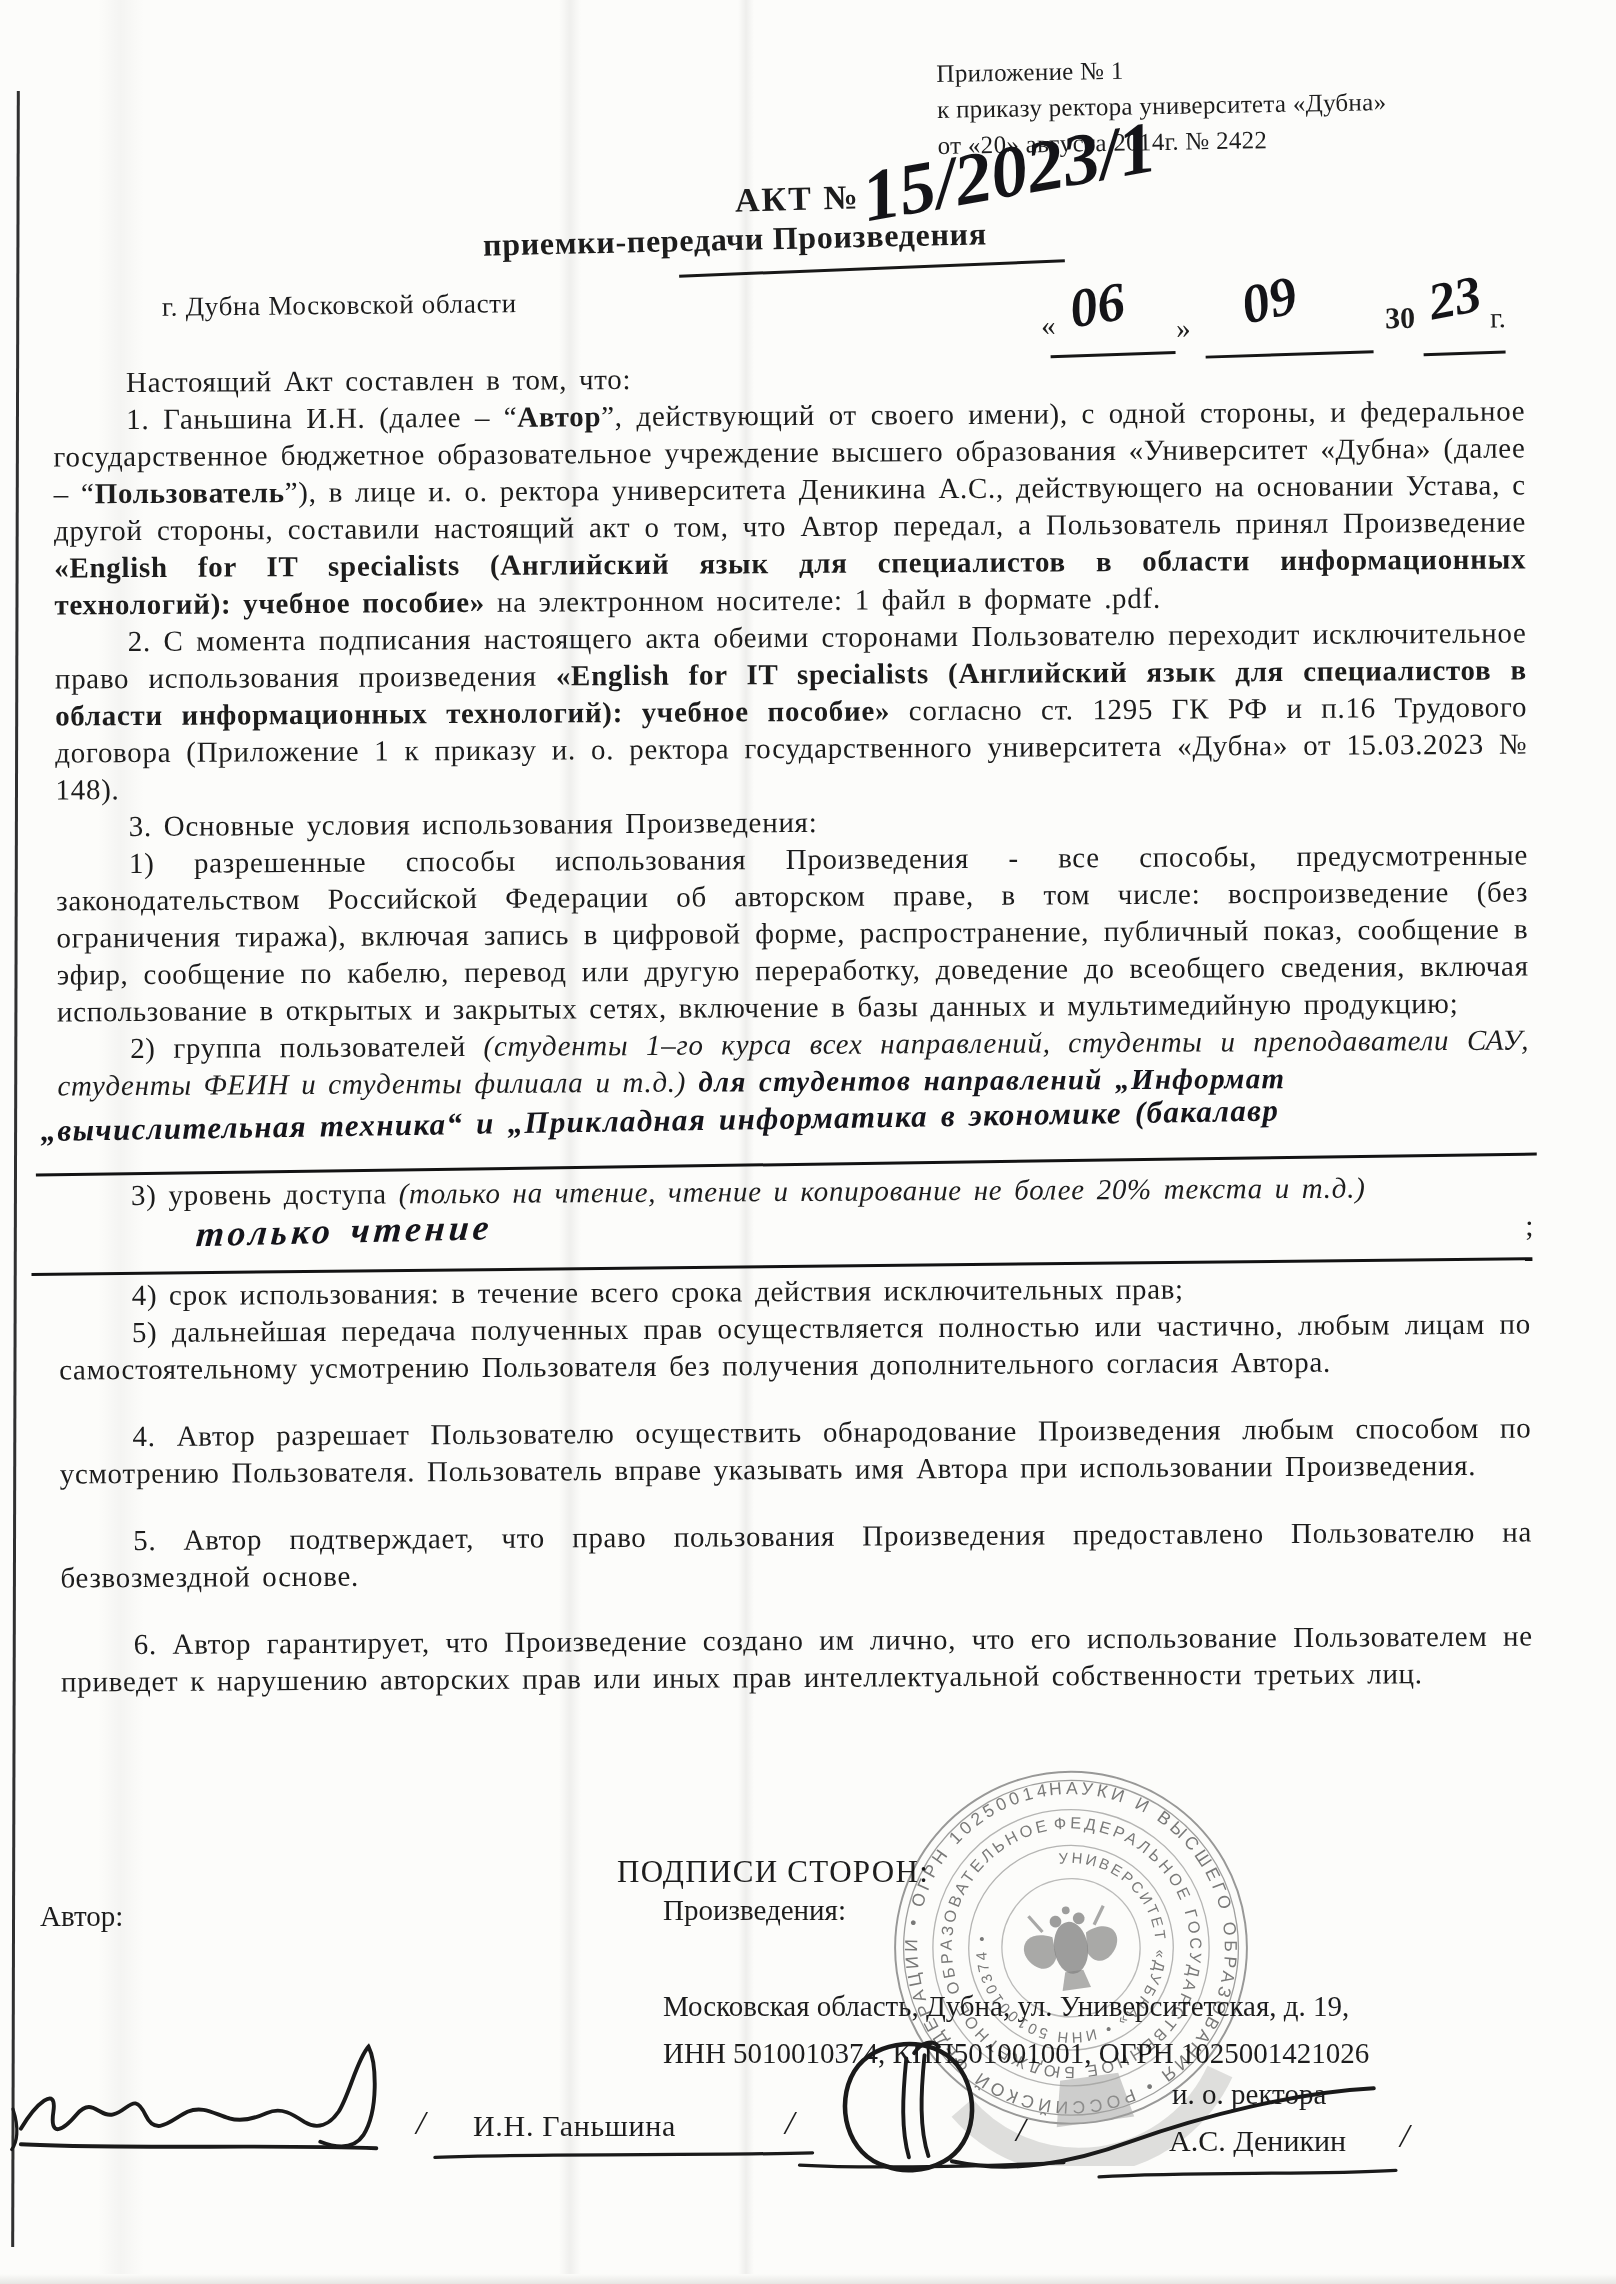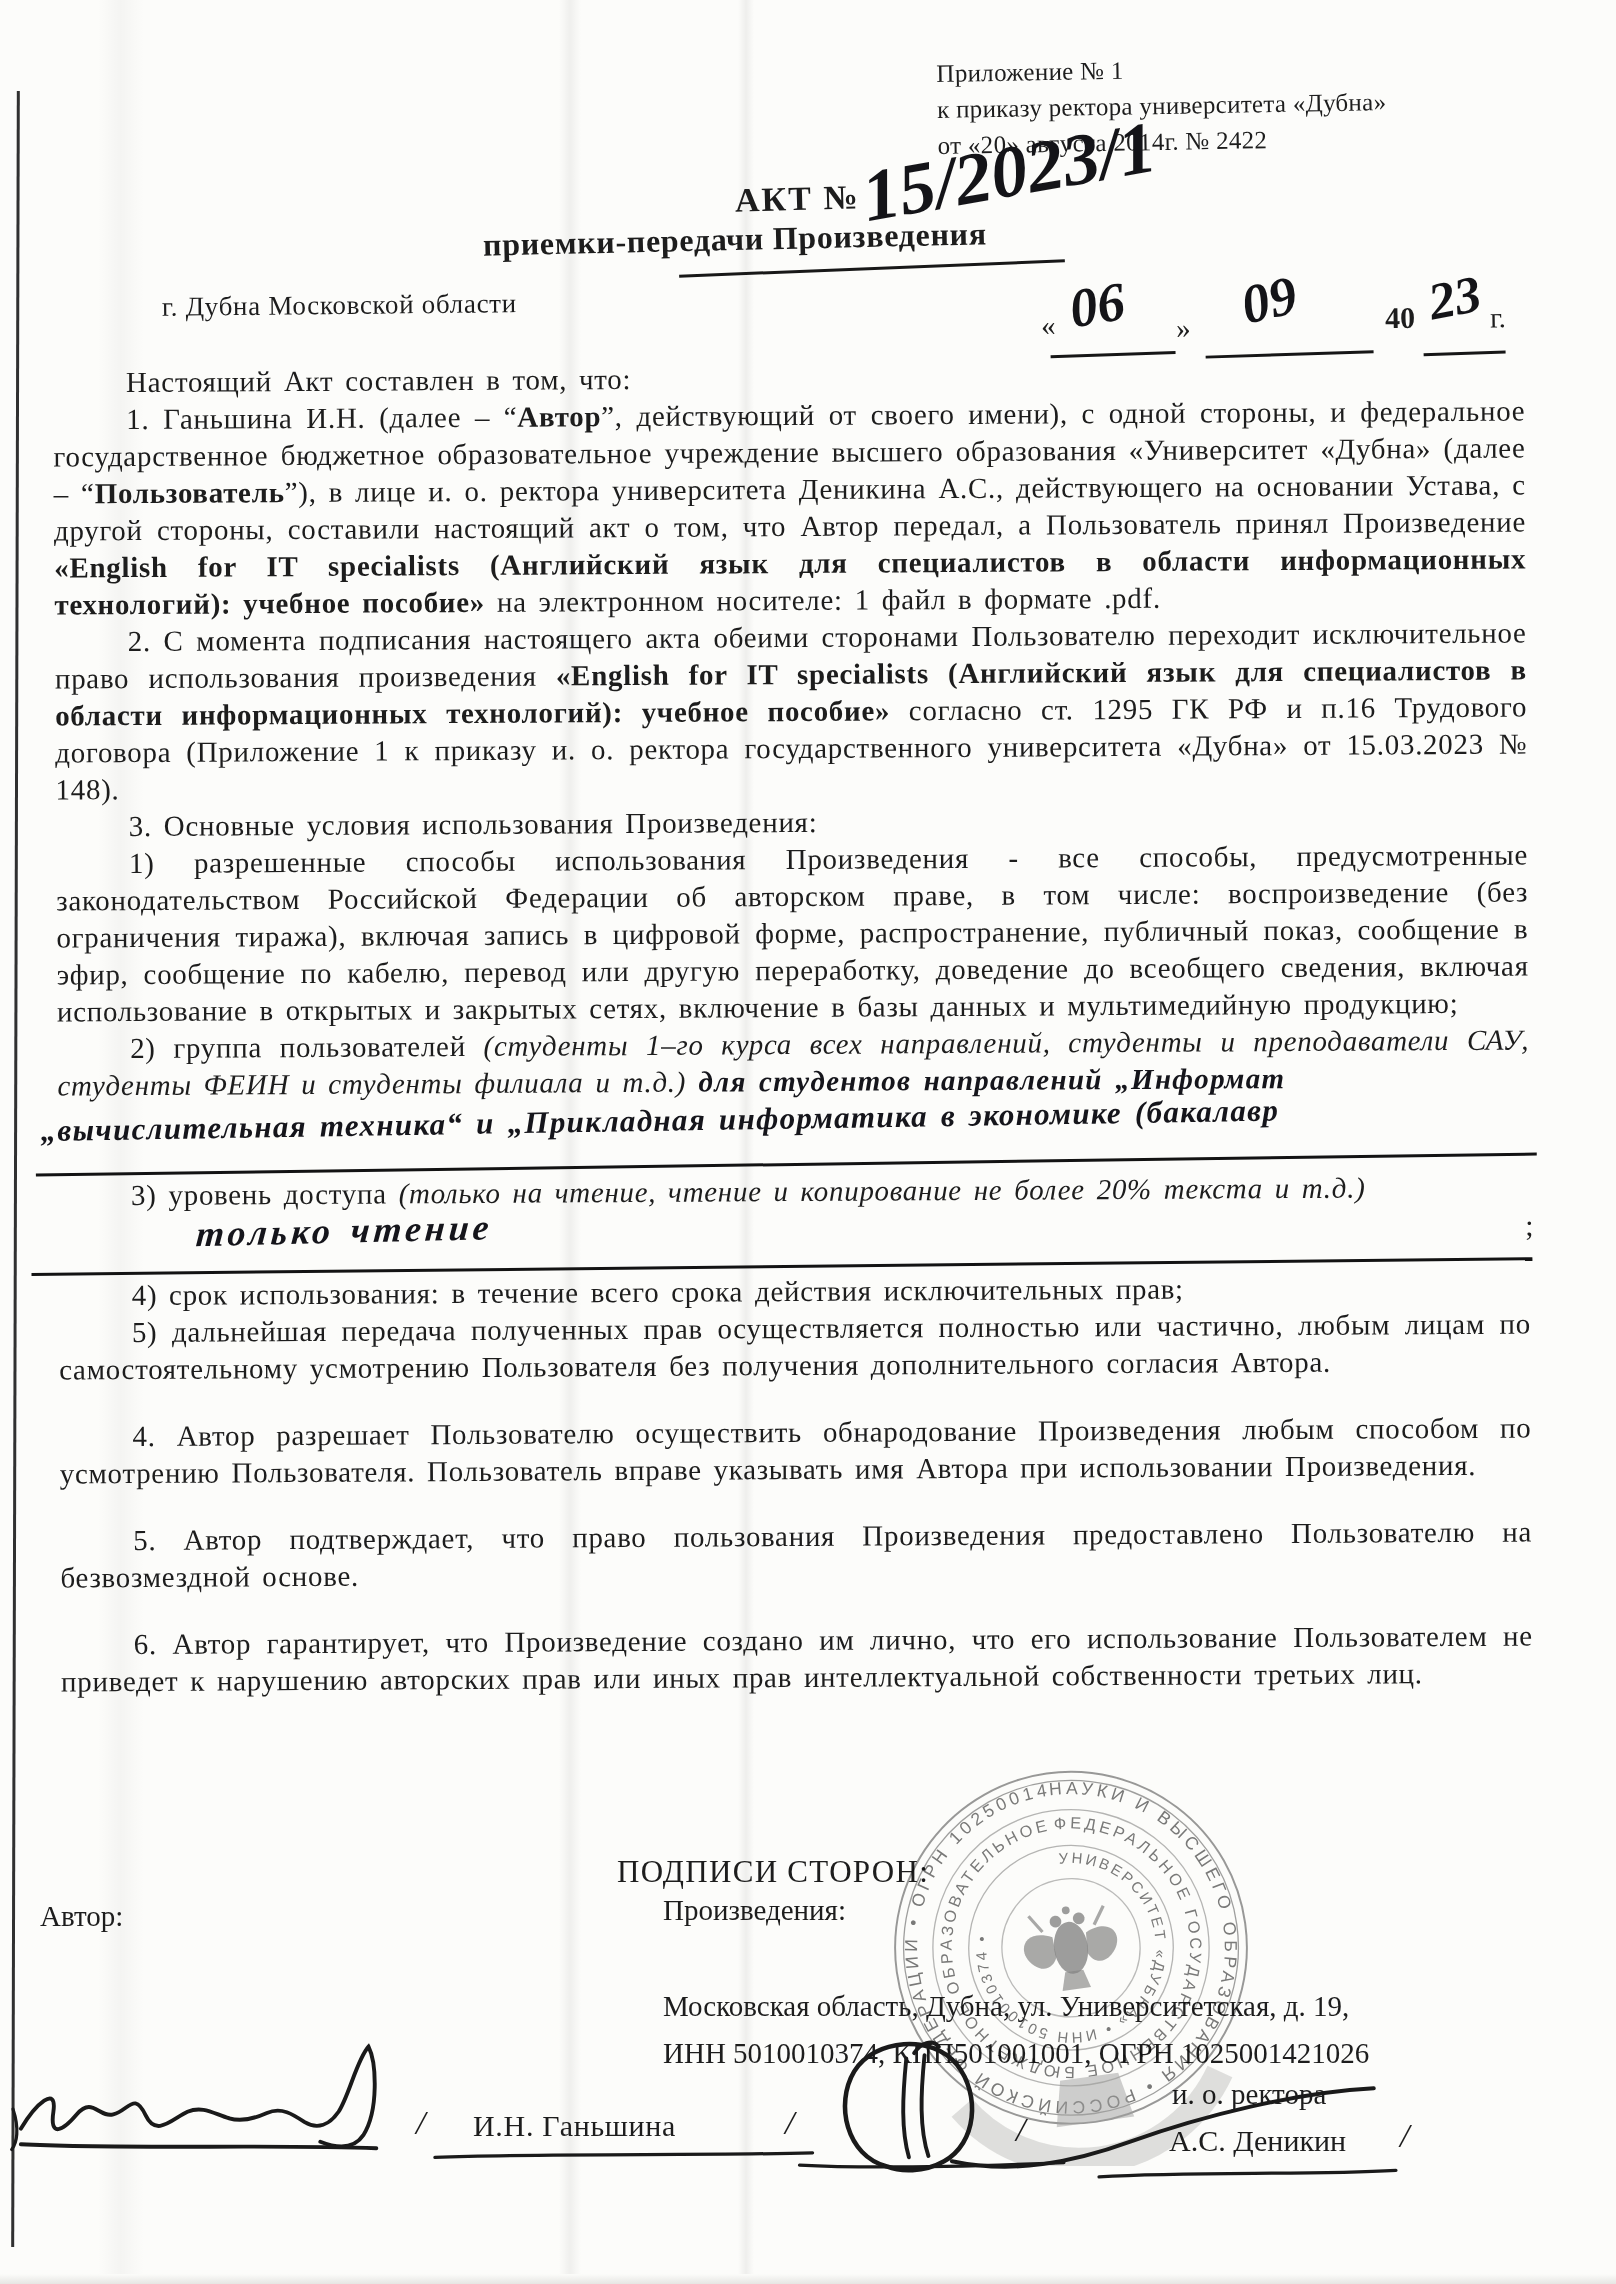--- a/index.html
+++ b/index.html
@@ -105,21 +105,21 @@
   <div class="act-underline"></div>
   <div class="subtitle">приемки-передачи Произведения</div>
 
   <div class="place">г. Дубна Московской области</div>
 
   <div class="date-block">
     <span class="dq q1">«</span>
     <span class="day hw-mid">06</span>
     <span class="dq q2">»</span>
     <span class="mon hw-mid">09</span>
-    <span class="yr-prefix">40</span>
+    <span class="yr-prefix">30</span>
     <span class="yr hw-mid">23</span>
     <span class="yr-suffix">г.</span>
     <i class="dl dl1"></i>
     <i class="dl dl2"></i>
     <i class="dl dl3"></i>
   </div>
 
   <div class="body-block">
     <p class="para">Настоящий Акт составлен в том, что:</p>
     <p class="para"><span>1. Ганьшина И.Н. (далее – “</span><span class="b">Автор</span><span>”, действующий от своего имени), с одной стороны, и федеральное государственное бюджетное образовательное учреждение высшего образования «Университет «Дубна» (далее – “</span><span class="b">Пользователь</span><span>”), в лице и. о. ректора университета Деникина А.С., действующего на основании Устава, с другой стороны, составили настоящий акт о том, что Автор передал, а Пользователь принял Произведение </span><span class="b">«English for IT specialists (Английский язык для специалистов в области информационных технологий): учебное пособие»</span><span> на электронном носителе: 1 файл в формате .pdf.</span></p>

